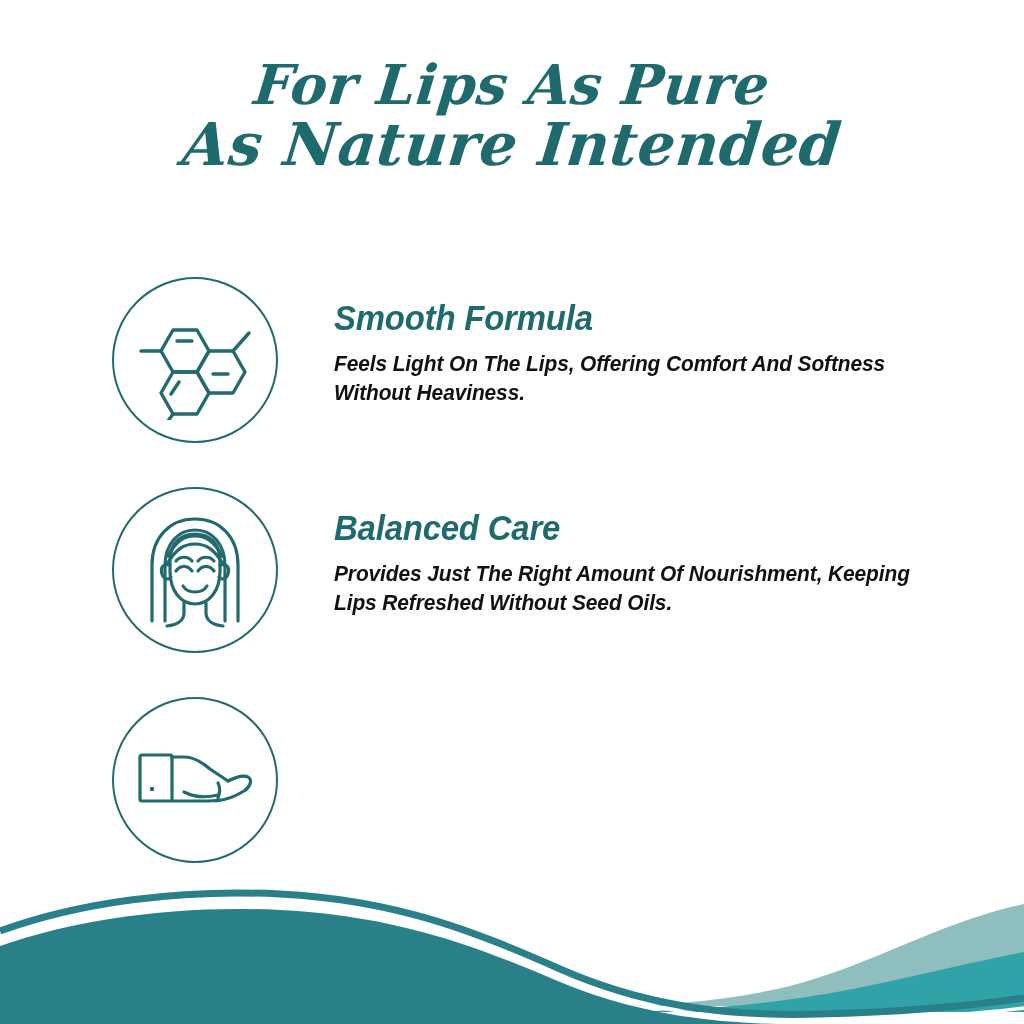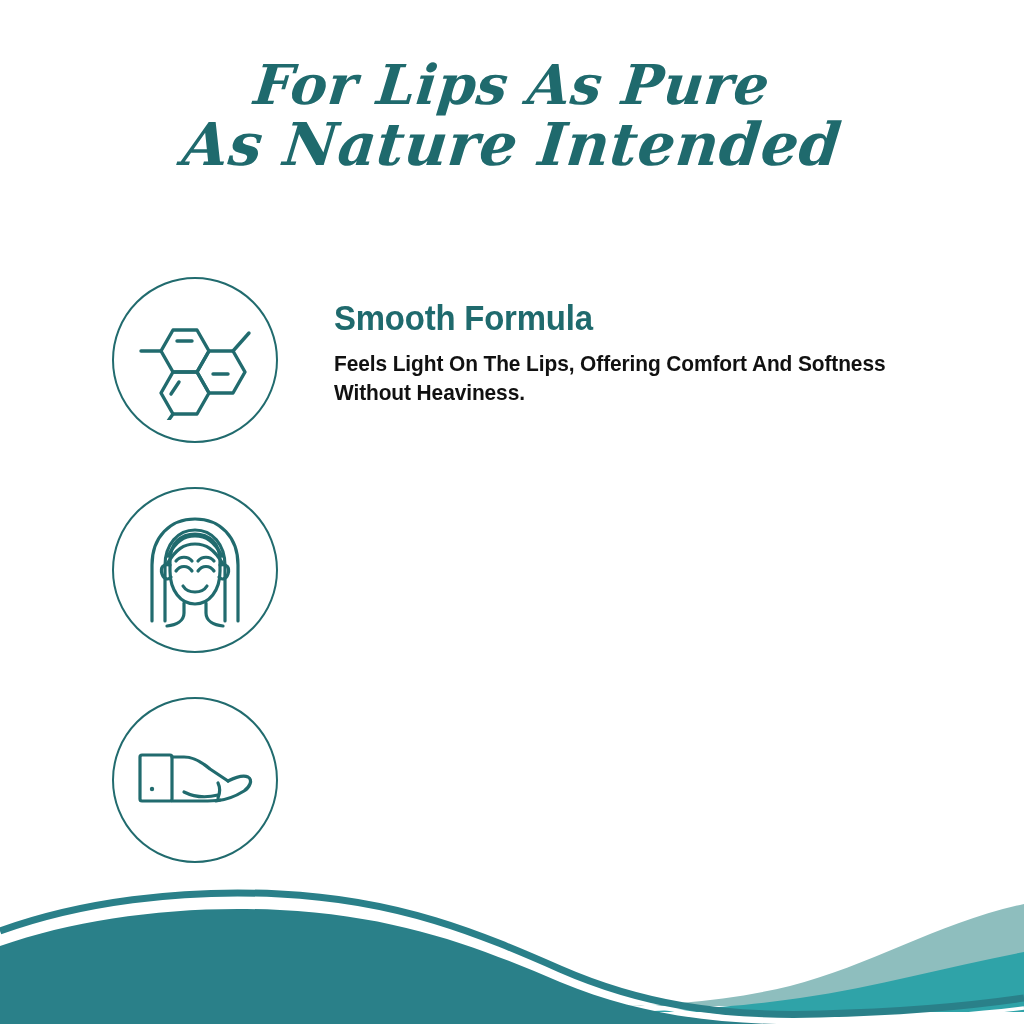--- a/index.html
+++ b/index.html
@@ -50,20 +50,21 @@
   
   .features {
     position: absolute;
     top: 262px;
     left: 0;
     width: 1024px;
   }
   .feature {
     position: relative;
     height: 210px;
+    font-style: italic;
   }
   .icon-circle {
     position: absolute;
     left: 112px;
     top: 15px;
     width: 166px;
     height: 166px;
     border: 2px solid #216b6e;
     border-radius: 50%;
     box-sizing: border-box;
@@ -177,20 +178,24 @@
             <path d="M42 52 C46 47 54 47 58 52"></path>
             <path d="M64 52 C68 47 76 47 80 52"></path>
 
             <path d="M49 77 C54 85 68 85 73 77"></path>
 
             <path d="M50 94 V104 C50 112 42 116 33 117"></path>
             <path d="M72 94 V104 C72 112 80 116 89 117"></path>
           </svg>
         </span>
       </div>
+      <div class="feature-text">
+        <div class="feature-title">Balanced Care</div>
+        <div class="feature-desc">Provides Just The Right Amount Of Nourishment, Keeping Lips Refreshed Without Seed Oils.</div>
+      </div>
     </div>
 
     <div class="feature">
       <div class="icon-circle">
         <span>
           <svg width="126" height="110" viewBox="0 0 126 110" fill="none" stroke="#216b6e" stroke-width="3.2" stroke-linecap="round" stroke-linejoin="round">
 
             <rect x="8" y="30" width="32" height="46" rx="2"></rect>
             <circle cx="20" cy="64" r="2.2" fill="#216b6e" stroke="none"></circle>
 

